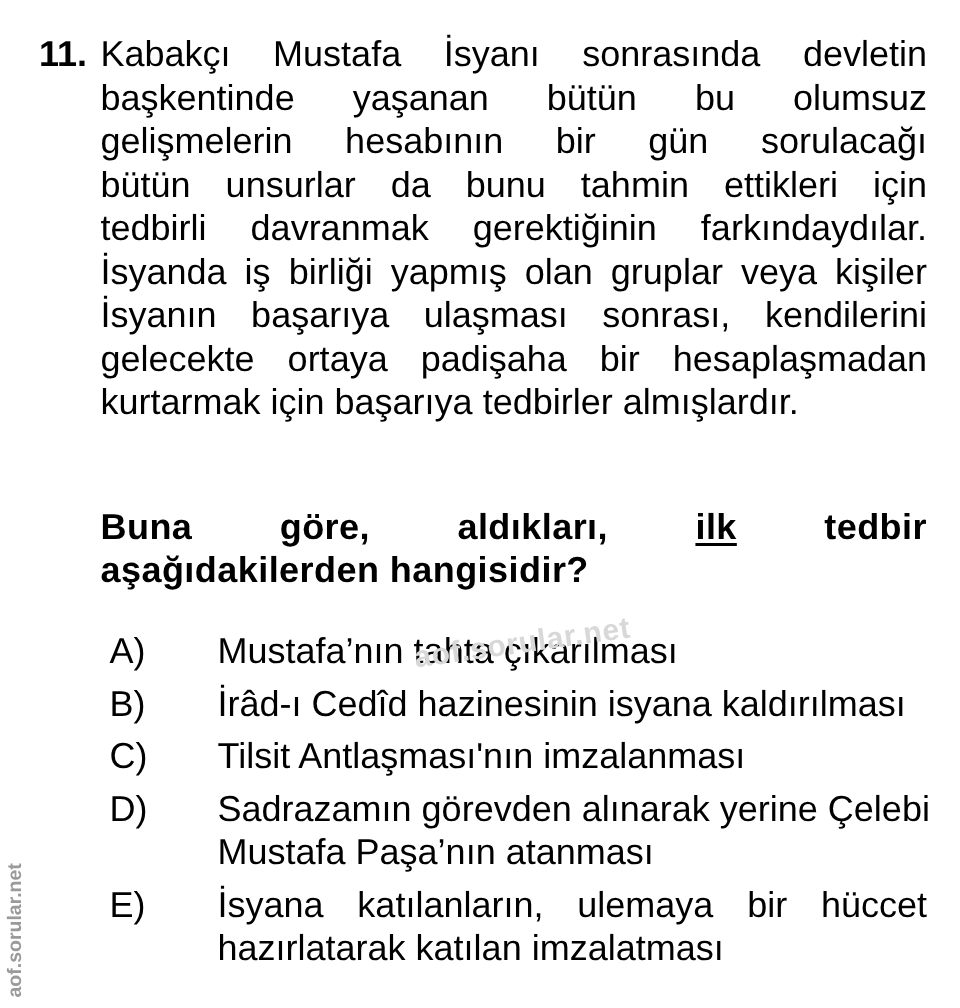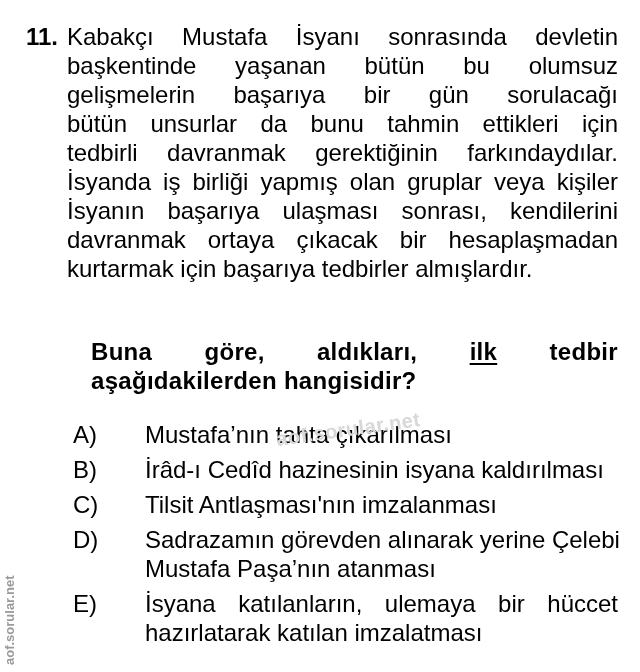--- a/index.html
+++ b/index.html
@@ -54,21 +54,20 @@
       top: 337px;
       width: 551px;
       font-size: 24px;
       font-weight: bold;
       line-height: 29px;
       letter-spacing: 0.3px;
     }
     .prompt .line {
       display: block;
       white-space: nowrap;
-      margin-left: 24px;
     }
     .prompt .line.first {
       display: flex;
       justify-content: space-between;
     }
     .prompt u {
       text-decoration: underline;
       text-decoration-thickness: 2px;
       text-underline-offset: 3px;
     }
@@ -120,26 +119,26 @@
     }
   </style>
 </head>
 <body>
 
 <div class="question">
   <div class="q-number">11.</div>
   <div class="stem">
     <span class="line">Kabakçı Mustafa İsyanı sonrasında devletin</span>
     <span class="line">başkentinde yaşanan bütün bu olumsuz</span>
-    <span class="line">gelişmelerin başarıya bir gün sorulacağı</span>
+    <span class="line">gelişmelerin hesabının bir gün sorulacağı</span>
     <span class="line">bütün unsurlar da bunu tahmin ettikleri için</span>
     <span class="line">tedbirli davranmak gerektiğinin farkındaydılar.</span>
     <span class="line">İsyanda iş birliği yapmış olan gruplar veya kişiler</span>
     <span class="line">İsyanın başarıya ulaşması sonrası, kendilerini</span>
-    <span class="line">davranmak ortaya çıkacak bir hesaplaşmadan</span>
+    <span class="line">gelecekte ortaya padişaha bir hesaplaşmadan</span>
     <span class="line last">kurtarmak için başarıya tedbirler almışlardır.</span>
   </div>
 </div>
 
 <div class="prompt">
   <span class="line first">
     <span>Buna</span>
     <span>göre,</span>
     <span>aldıkları,</span>
     <u>ilk</u>

